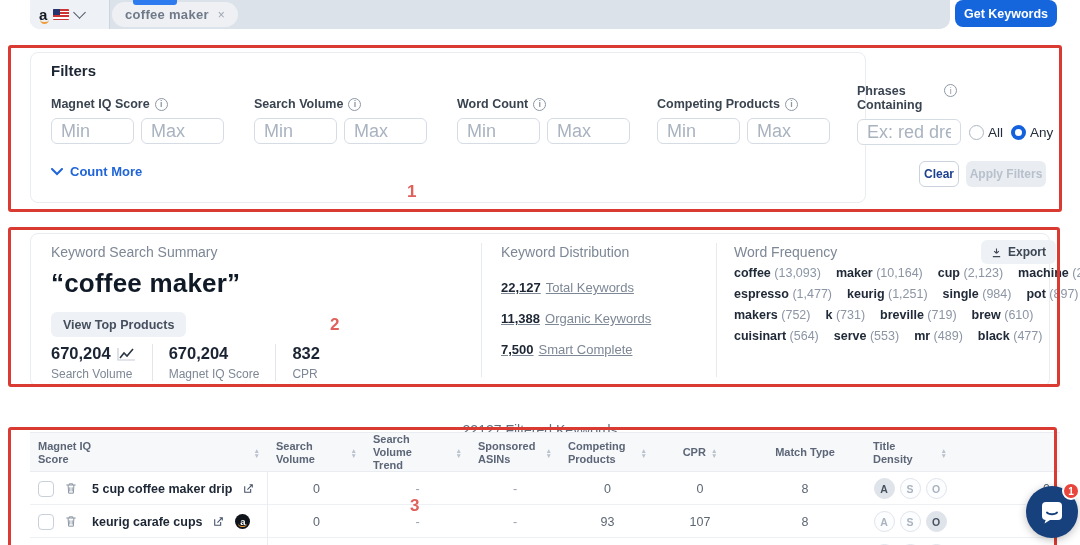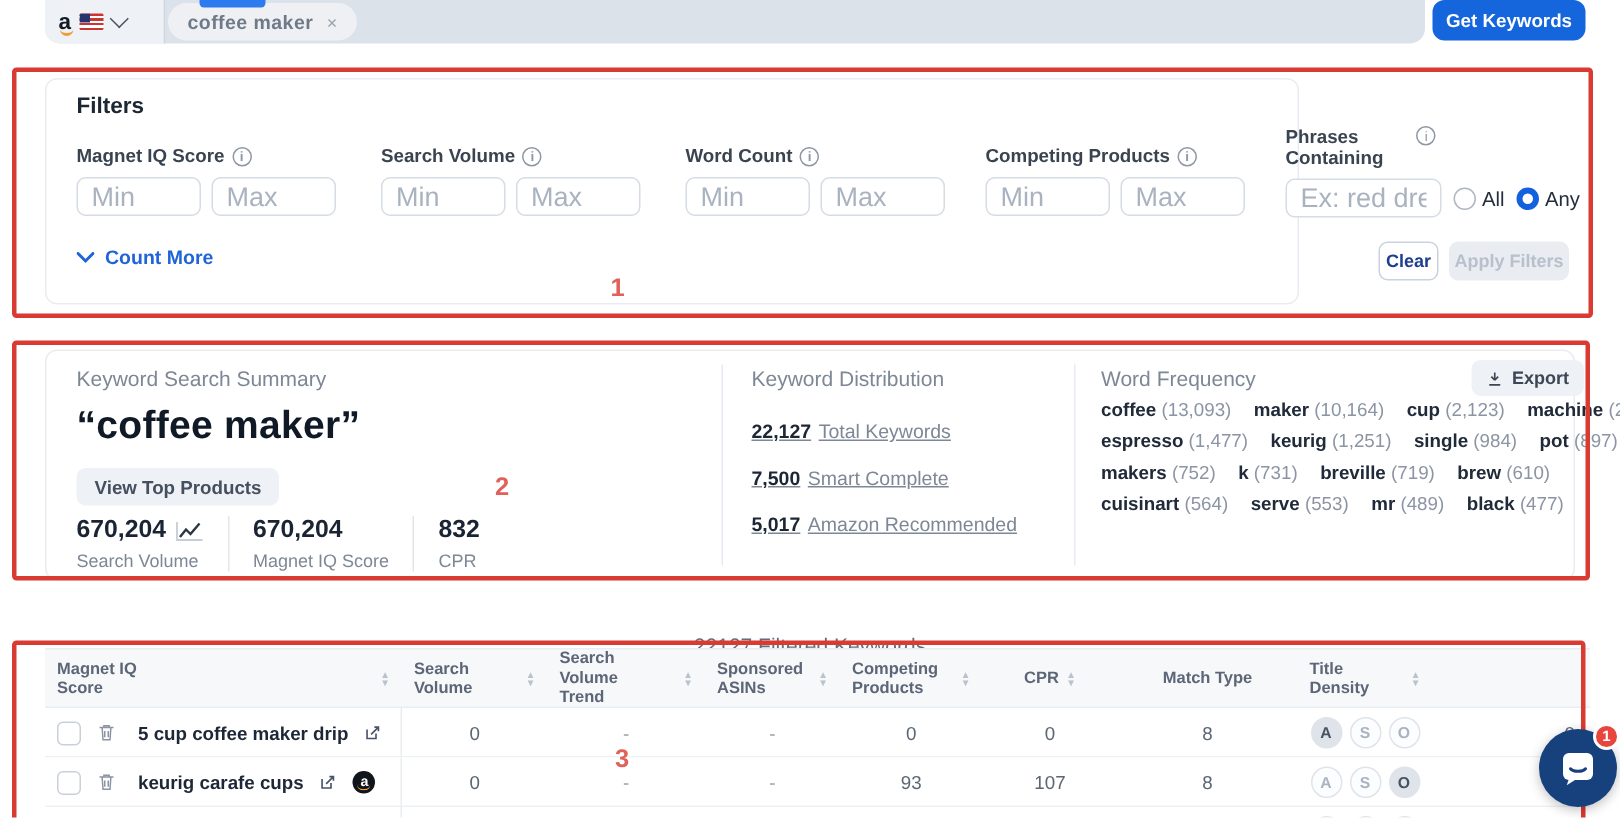--- a/index.html
+++ b/index.html
@@ -239,22 +239,22 @@
         </div>
       <div class="l">CPR</div>
     </div>
   </div>
 
   <div class="abs vline" style="left:450px;"></div>
 
   <div class="abs sec-title" style="left:470px; top:10px;">Keyword Distribution</div>
   <div class="abs" style="left:470px; top:30px;">
     <div class="dist-item"><b>22,127</b><span>Total Keywords</span></div>
+    <div class="dist-item"><b>11,388</b><span>Organic Keywords</span></div>
     <div class="dist-item"><b>7,500</b><span>Smart Complete</span></div>
-    <div class="dist-item"><b>5,017</b><span>Amazon Recommended</span></div>
   </div>
 
   <div class="abs vline" style="left:685px;"></div>
 
   <div class="abs sec-title" style="left:703px; top:10px;">Word Frequency</div>
   <button class="abs mini-btn" style="left:950px; top:6px;">
     <svg width="11" height="11" viewBox="0 0 24 24">
         <path d="M12 3v11m0 0l-5-5m5 5l5-5M4 21h16" stroke="#3c4654" stroke-width="2.4" fill="none"></path>
       </svg>
     <span>Export</span>

